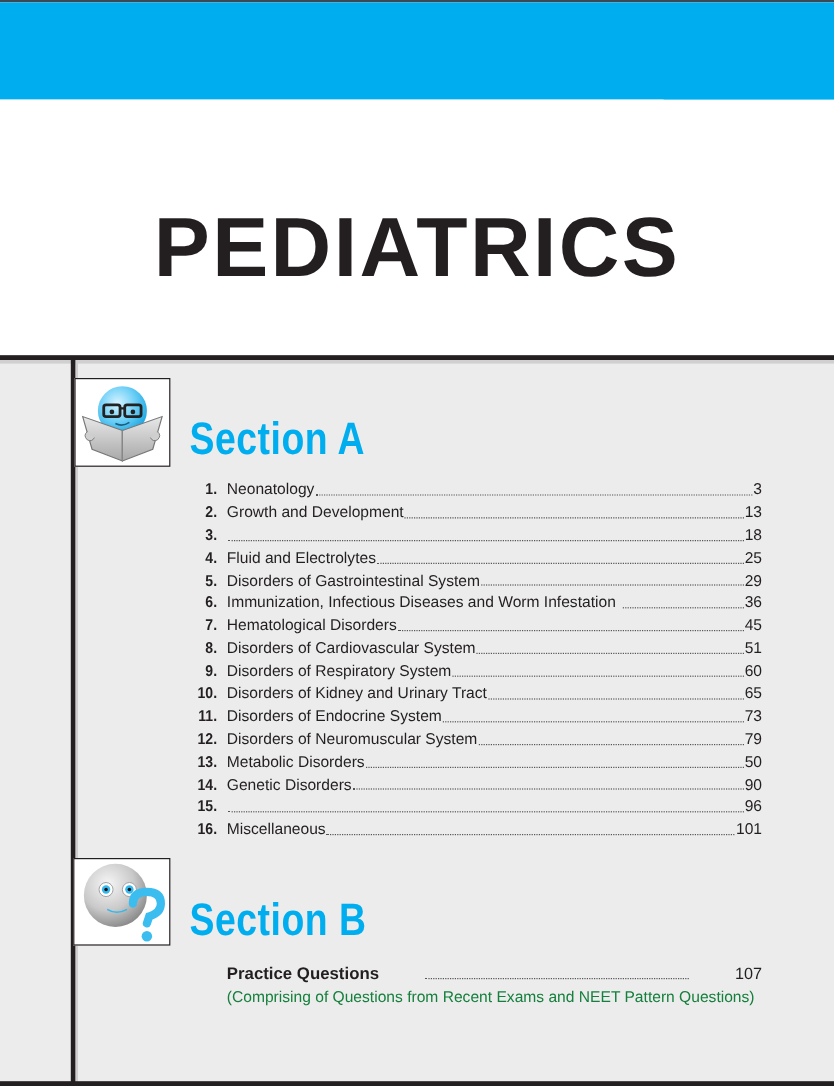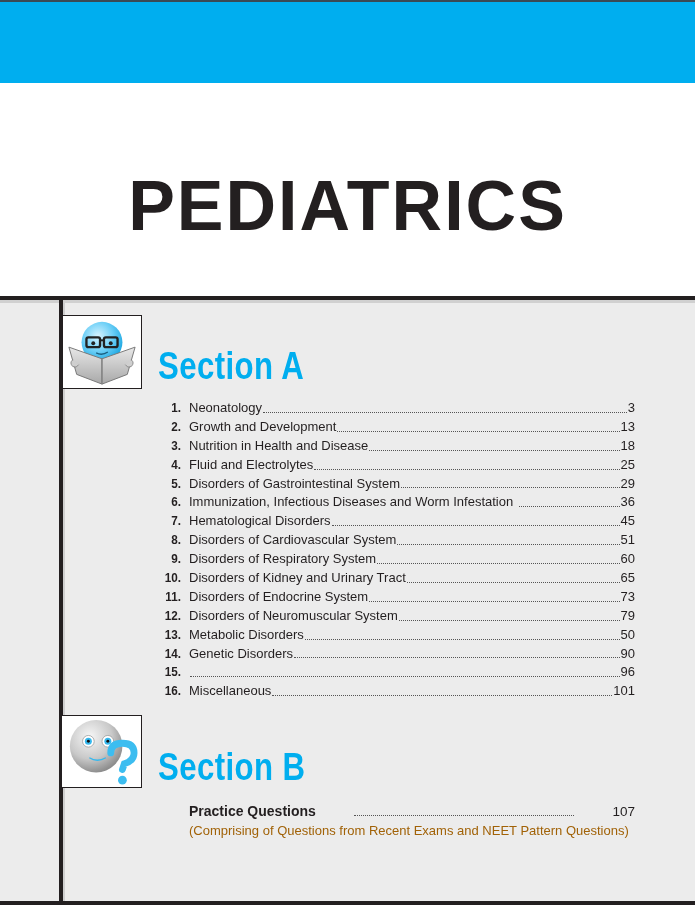--- a/index.html
+++ b/index.html
@@ -63,21 +63,21 @@
     border-bottom: 1px dotted #555; height: 10px; align-self: flex-end; margin-bottom: 5px;
   }
   .toc-page { flex: 0 0 auto; text-align: right; }
 
   .practice-block { position: absolute; left: 189px; top: 802px; width: 446px; }
   .practice-row {
     display: flex; align-items: baseline; font-size: 13.5px; color: #231f20; line-height: 19px; gap: 37px;
   }
   .practice-title { font-weight: bold; white-space: nowrap; font-size: 14px; }
   .practice-row .toc-leader { margin-bottom: 5px; }
-  .practice-sub { font-size: 13px; color: #a16207; line-height: 19px; white-space: nowrap; }
+  .practice-sub { font-size: 13px; color: #15803d; line-height: 19px; white-space: nowrap; }
 </style>
 </head>
 <body>
 
 <div class="top-rule"></div>
 <div class="banner"></div>
 
 <div class="title-area">
   <h1 class="page-title">PEDIATRICS</h1>
 </div>
@@ -123,21 +123,20 @@
     <span class="toc-page">3</span>
   </div>
   <div class="toc-row">
     <span class="toc-num">2.</span>
     <span class="toc-title">Growth and Development</span>
     <span class="toc-leader"></span>
     <span class="toc-page">13</span>
   </div>
   <div class="toc-row">
     <span class="toc-num">3.</span>
-    <span class="toc-title">Nutrition in Health and Disease</span>
     <span class="toc-leader"></span>
     <span class="toc-page">18</span>
   </div>
   <div class="toc-row">
     <span class="toc-num">4.</span>
     <span class="toc-title">Fluid and Electrolytes</span>
     <span class="toc-leader"></span>
     <span class="toc-page">25</span>
   </div>
   <div class="toc-row">

